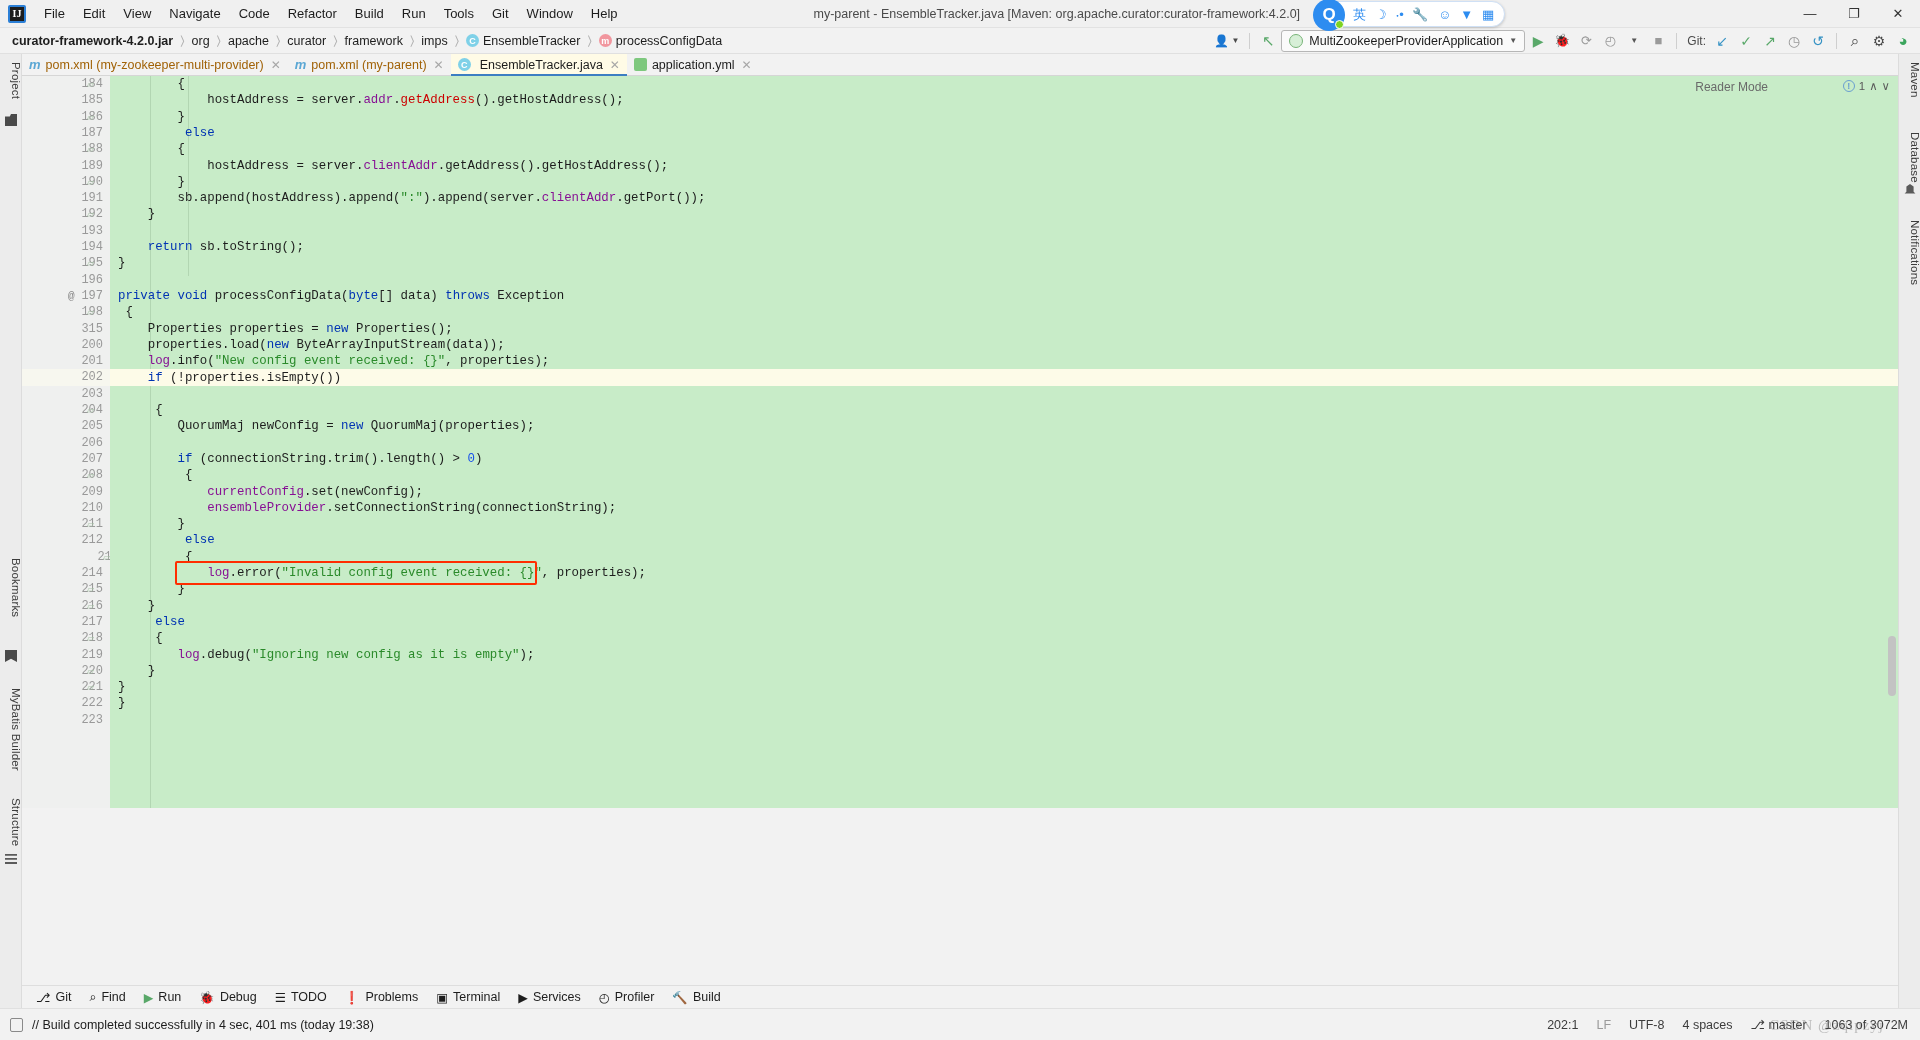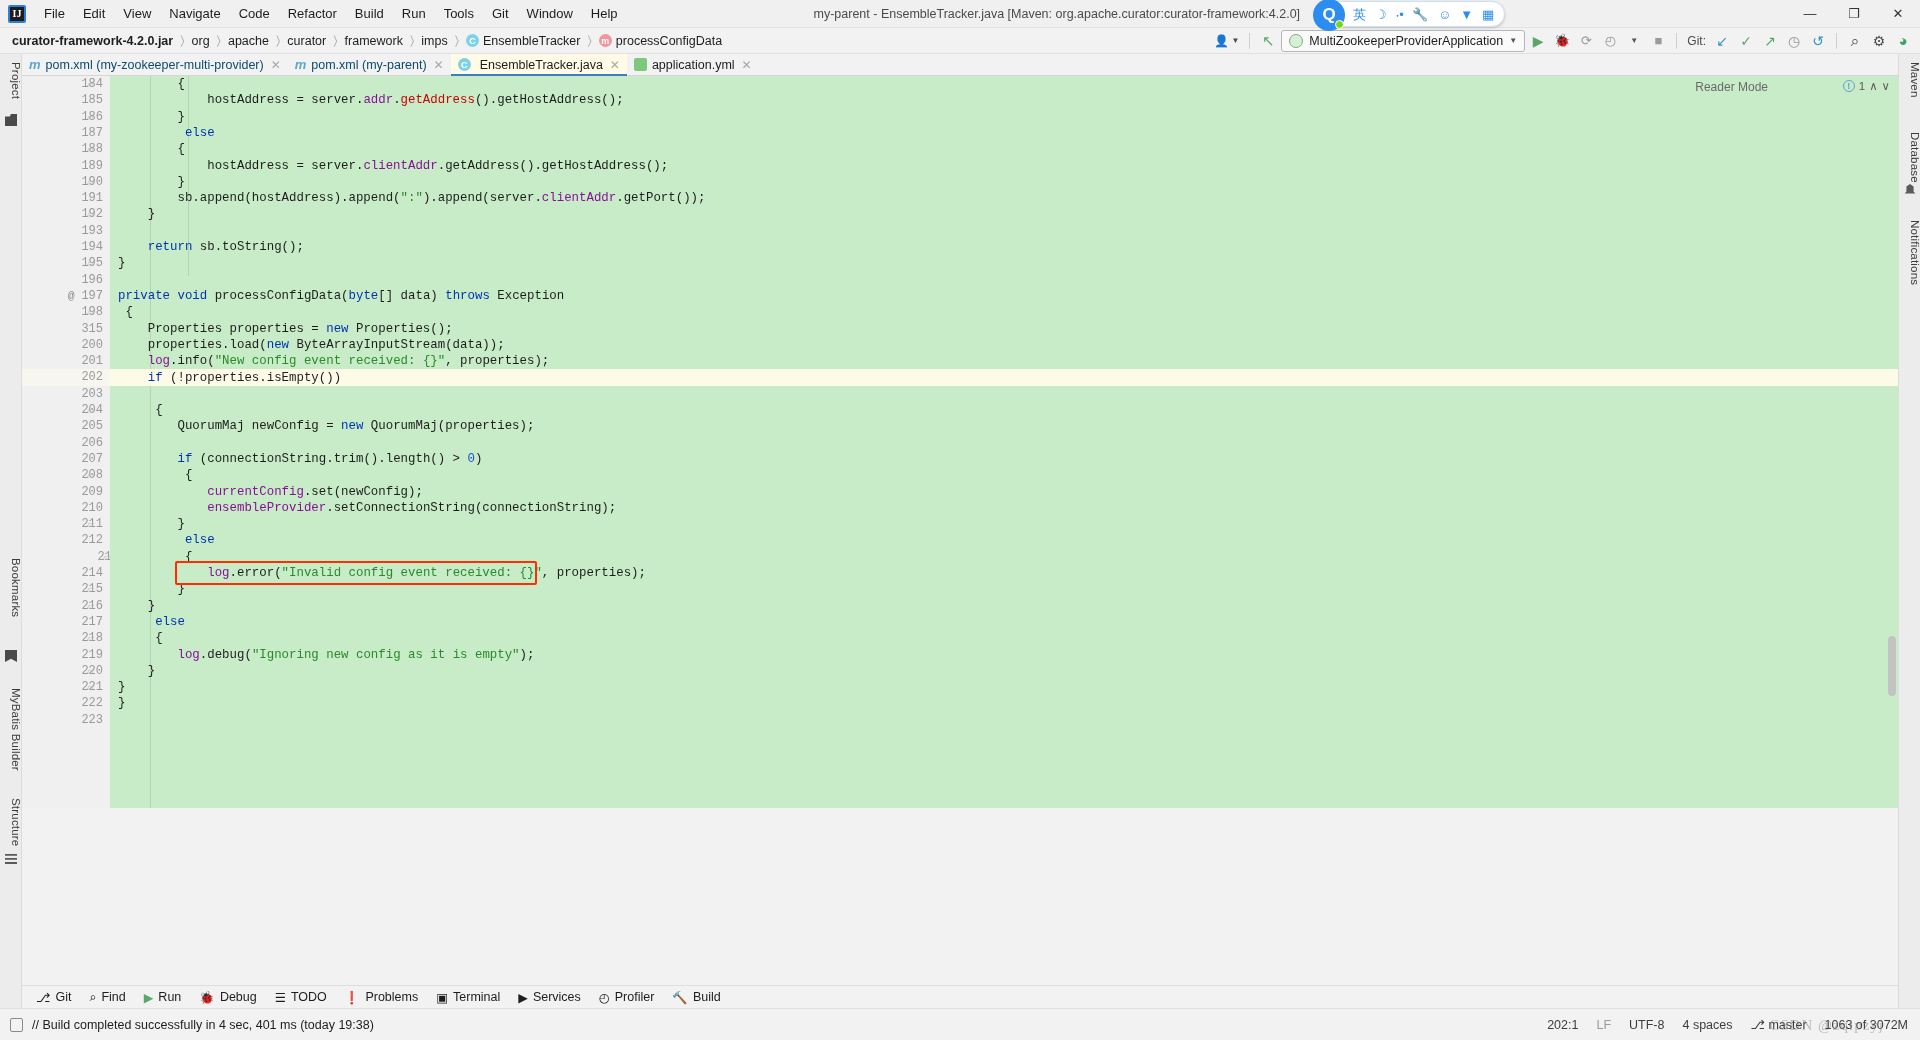--- a/index.html
+++ b/index.html
@@ -114,21 +114,21 @@
     display: flex; align-items: center; gap: 5px; padding: 0 7px;
     cursor: default; position: relative; white-space: nowrap;
   }
   .etab.active { background: #fffbe6; }
   .etab.active::after {
     content: ''; position: absolute; left: 0; right: 0; bottom: -1px;
     height: 2px; background: #3d7ec2;
   }
   .etab .x { color: #a6a6a6; font-size: 12px; margin-left: 2px; }
   .mvn-ic { color: #5ba7d4; font-weight: bold; font-style: italic; font-size: 13px; }
-  .tabname-xml { color: #0c4a6e; }
+  .tabname-xml { color: #a16207; }
   .tabname-yml { color: #1d1d1d; }
   .yml-ic {
     width: 13px; height: 13px; border-radius: 2px; background: #7ec87e;
     display: inline-block;
   }
 
   
   .editor {
     position: absolute; left: 22px; top: 76px; width: 1876px; height: 732px;
     background: #c8ecc8; overflow: hidden;

